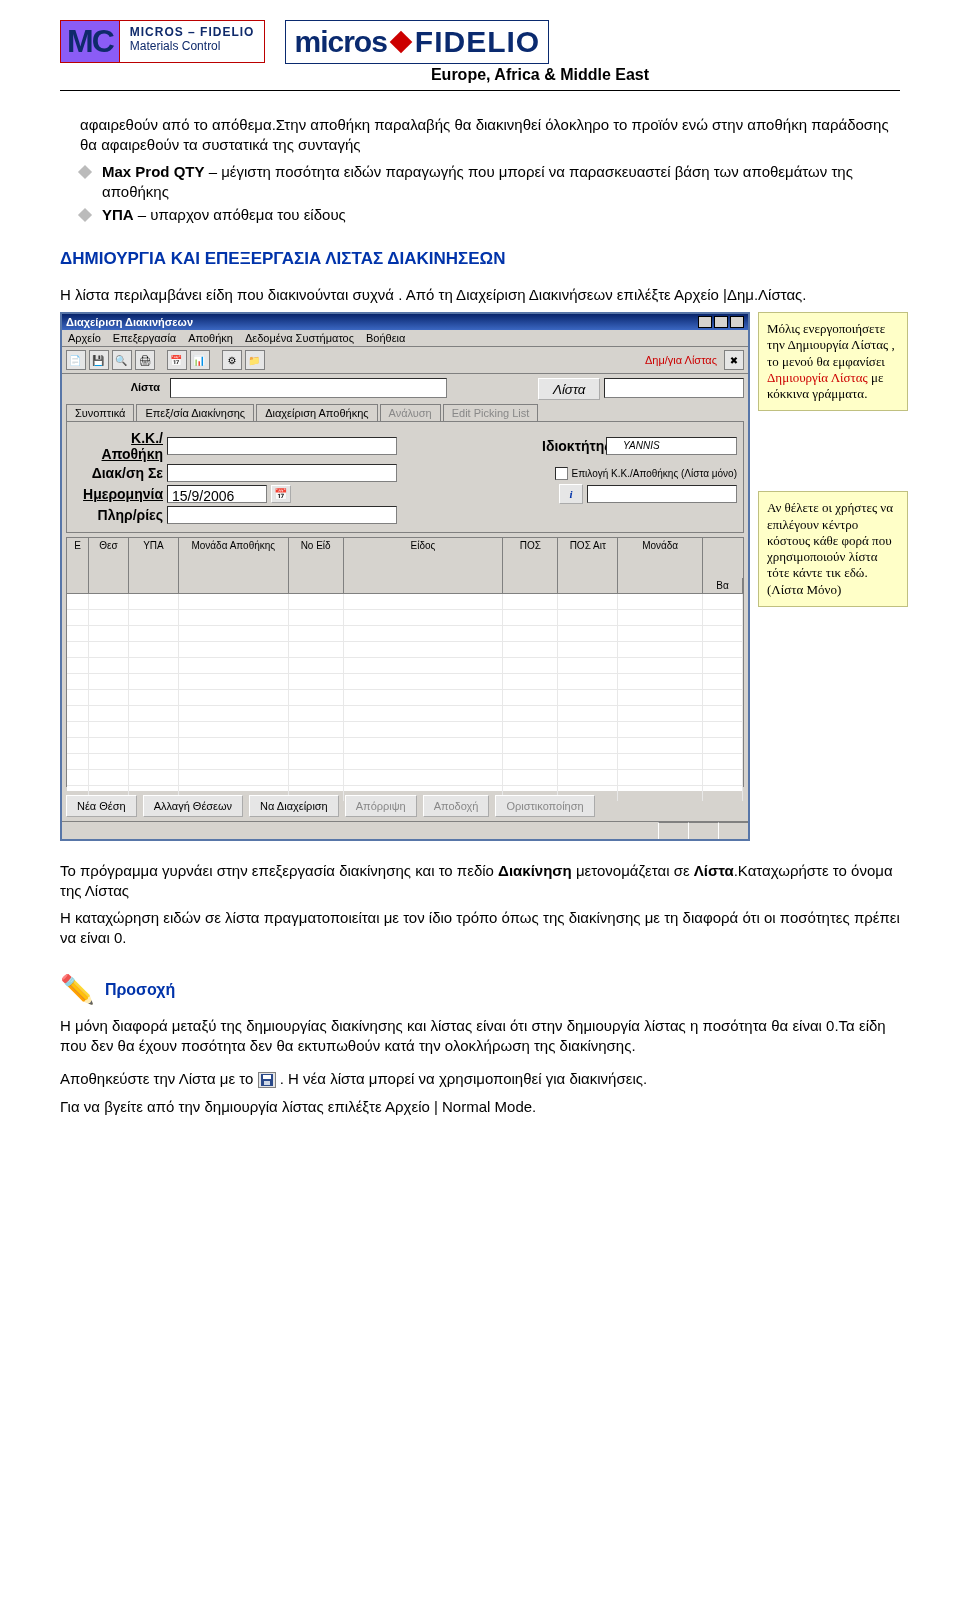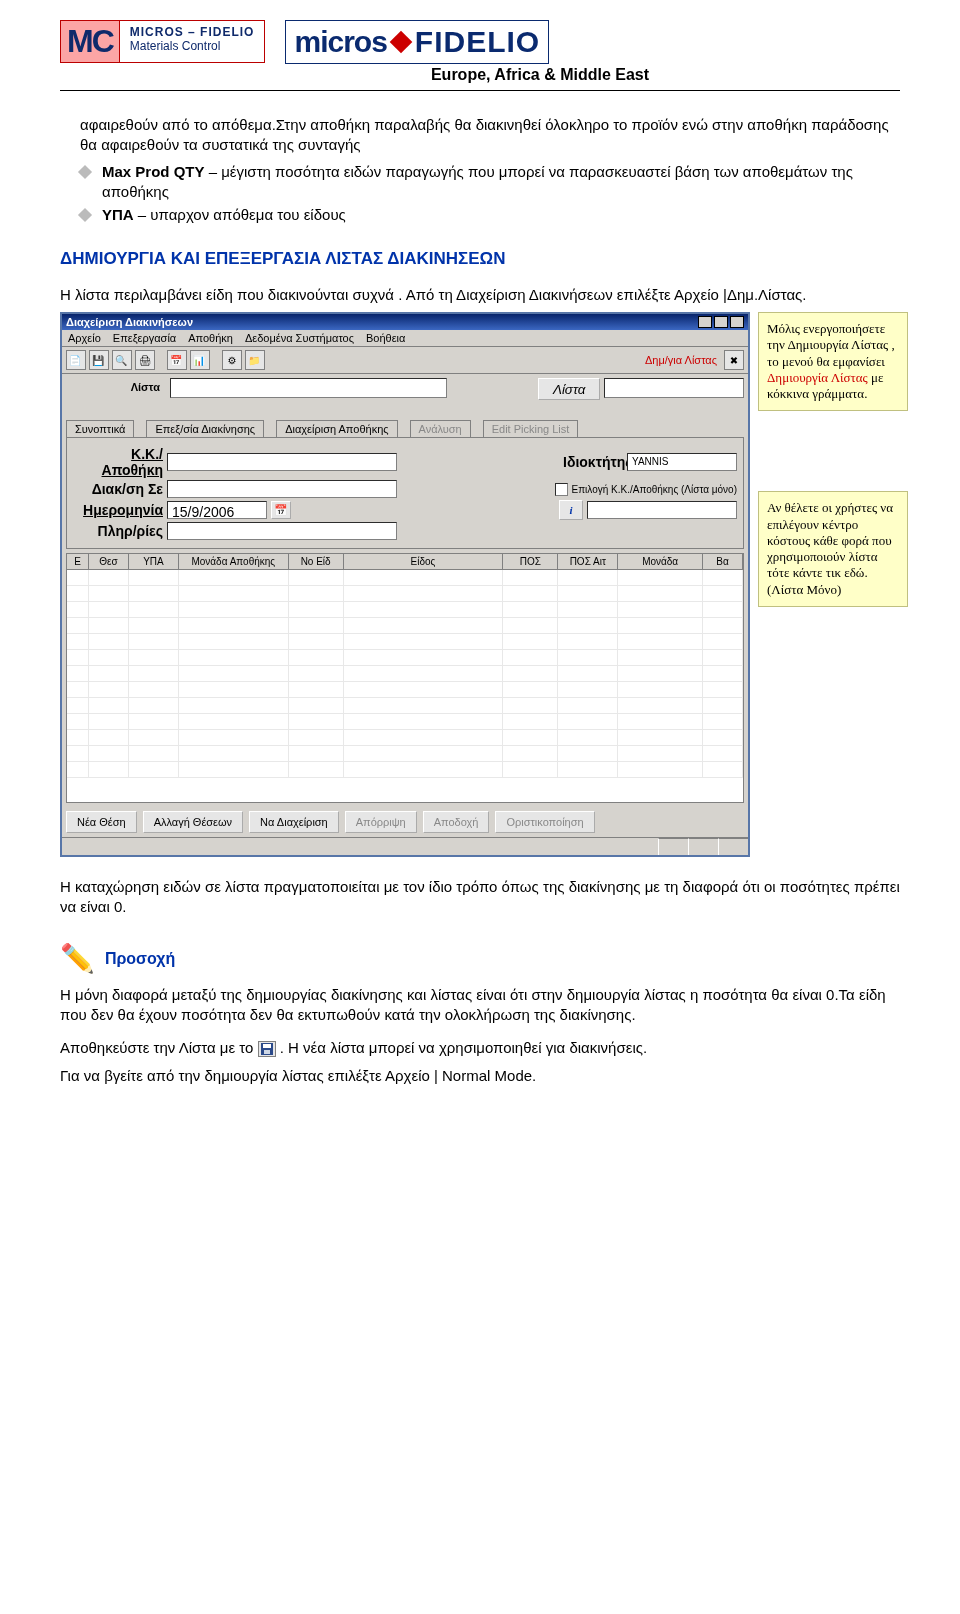--- a/index.html
+++ b/index.html
@@ -1,21 +1,21 @@
 <!DOCTYPE html>
 <html><head>
 <meta charset="utf-8">
 <style>
   * { box-sizing: border-box; margin: 0; padding: 0; }
   html, body { width: 960px; font-family: Arial, sans-serif; background: #fff; color: #000; }
   .page { width: 960px; min-height: 1614px; padding: 20px 60px 20px 60px; position: relative; }
 
   .header-row { display: flex; align-items: flex-start; gap: 20px; margin-bottom: 6px; }
   .mc-logo { display: flex; border: 1px solid #b00; }
-  .mc-box { background: #fca5a5; color: #0f2a6b; font-weight: 900; font-size: 32px; padding: 2px 6px; font-family: "Arial Black", sans-serif; border-right: 1px solid #b00; display: flex; align-items: center; letter-spacing: -2px; }
+  .mc-box { background: #8b5cf6; color: #0f2a6b; font-weight: 900; font-size: 32px; padding: 2px 6px; font-family: "Arial Black", sans-serif; border-right: 1px solid #b00; display: flex; align-items: center; letter-spacing: -2px; }
   .mc-text { padding: 4px 10px; }
   .mc-text .t1 { color: #0f2a6b; font-size: 12px; font-weight: bold; letter-spacing: 1px; }
   .mc-text .t2 { color: #0f2a6b; font-size: 12px; }
   .mf-logo { border: 1px solid #0a2a6f; padding: 4px 8px; background: #fff; display: flex; align-items: center; gap: 6px; }
   .mf-logo .micros { font-family: "Arial Black", sans-serif; font-weight: 900; font-size: 30px; color: #0a2a6f; letter-spacing: -1px; }
   .mf-logo .diamond { width: 16px; height: 16px; background: #c00; transform: rotate(45deg); }
   .mf-logo .fidelio { font-family: sans-serif; font-size: 30px; color: #0a2a6f; font-weight: 600; letter-spacing: 1px; }
   .header-sub { text-align: center; font-weight: bold; font-size: 16px; color: #000; margin-top: -4px; margin-left: 280px; width: 400px; }
   .hr { border-top: 1px solid #000; margin: 6px 0 24px 0; }
 
@@ -37,21 +37,21 @@
   .toolbar { background: #d6d3ce; padding: 3px 4px; display: flex; align-items: center; gap: 3px; border-bottom: 1px solid #808080; }
   .tbtn { width: 20px; height: 20px; background: #e6e6e6; border: 1px solid #808080; display: inline-flex; align-items: center; justify-content: center; font-size: 10px; }
   .toolbar .spacer { flex: 1; }
   .red-link { color: #c00; text-decoration: none; margin-left: auto; margin-right: 4px; font-size: 11px; }
 
   .row1 { display: flex; padding: 4px; gap: 4px; }
   .label-cell { width: 100px; text-align: right; padding: 3px 6px; font-weight: bold; font-size: 11px; }
   .input { height: 20px; background: #fff; border: 1px inset #808080; flex: 1; }
   .btn-lista { height: 22px; padding: 0 14px; background: #e6e6e6; border: 1px outset #fff; font-style: italic; }
 
-  .tabs { display: flex; padding: 0 4px; gap: 12px; margin-top: 16px; }
+  .tabs { display: flex; padding: 0 4px; gap: 2px; margin-top: 0; }
   .tab { padding: 2px 8px; background: #d6d3ce; border: 1px solid #808080; border-bottom: none; font-size: 11px; }
   .tab.sel { background: #d6d3ce; font-weight: normal; }
   .tab.dis { color: #888; }
   .tabbody { border: 1px solid #808080; margin: 0 4px; padding: 6px; background: #d6d3ce; }
   .form-row { display: flex; align-items: center; gap: 4px; margin: 2px 0; }
   .form-row .lbl { width: 90px; text-align: right; font-weight: bold; font-size: 14px; }
   .form-row .lbl u { text-decoration: underline; }
   .form-row .inp { height: 18px; background: #fff; border: 1px inset #808080; }
   .calbtn { width: 20px; height: 18px; background: #e6e6e6; border: 1px outset #fff; display: inline-flex; align-items: center; justify-content: center; }
   .chk { width: 13px; height: 13px; background: #fff; border: 1px inset #808080; }
@@ -171,21 +171,21 @@
         <div class="tab">Διαχείριση Αποθήκης</div>
         <div class="tab dis">Ανάλυση</div>
         <div class="tab dis">Edit Picking List</div>
       </div>
       <div class="tabbody">
         <div class="form-row">
           <div class="lbl"><u>Κ.Κ./Αποθήκη</u></div>
           <div class="inp" style="width:230px;"></div>
           <div style="flex:1;"></div>
           <div class="lbl" style="width:60px;">Ιδιοκτήτης</div>
-          <div class="inp" style="width:110px; padding:2px 4px; font-size:10px;">YANNIS</div>
+          <div class="inp" style="width:131px; padding:2px 16px; font-size:10px;font-style:italic;">YANNIS</div>
         </div>
         <div class="form-row">
           <div class="lbl">Διακ/ση Σε</div>
           <div class="inp" style="width:230px;"></div>
           <div style="flex:1;"></div>
           <div class="chk"></div>
           <span style="font-size:10px;">Επιλογή Κ.Κ./Αποθήκης (Λίστα μόνο)</span>
         </div>
         <div class="form-row">
           <div class="lbl"><u>Ημερομηνία</u></div>
@@ -205,21 +205,21 @@
         <div class="grid-head">
           <div class="gh" style="width:22px;">Ε</div>
           <div class="gh" style="width:40px;">Θεσ</div>
           <div class="gh" style="width:50px;">ΥΠΑ</div>
           <div class="gh" style="width:110px;">Μονάδα Αποθήκης</div>
           <div class="gh" style="width:55px;">Νο Είδ</div>
           <div class="gh" style="width:160px;">Είδος</div>
           <div class="gh" style="width:55px;">ΠΟΣ</div>
           <div class="gh" style="width:60px;">ΠΟΣ Αιτ</div>
           <div class="gh" style="width:85px;">Μονάδα</div>
-          <div class="gh" style="width:40px;">Βα</div>
+          <div class="gh" style="width:40px;margin-top:40px;">Βα</div>
         </div>
         <div class="grid-rows">
           <div class="r">
               <div style="width:22px;"></div>
               <div style="width:40px;"></div>
               <div style="width:50px;"></div>
               <div style="width:110px;"></div>
               <div style="width:55px;"></div>
               <div style="width:160px;"></div>
               <div style="width:55px;"></div>
@@ -392,20 +392,23 @@
     <div class="callouts">
       <div class="callout">
         <span>Μόλις ενεργοποιήσετε την Δημιουργία Λίστας , το μενού θα εμφανίσει </span><span class="red">Δημιουργία Λίστας</span><span> με κόκκινα γράμματα.</span>
       </div>
       <div class="callout">
         <span>Αν θέλετε οι χρήστες να επιλέγουν κέντρο κόστους κάθε φορά που χρησιμοποιούν λίστα τότε κάντε τικ εδώ. (Λίστα Μόνο)</span>
       </div>
     </div>
   </div>
 
+  <div class="body-text">
+    <span>Το πρόγραμμα γυρνάει στην επεξεργασία διακίνησης και το πεδίο </span><b>Διακίνηση</b><span> μετονομάζεται σε </span><b>Λίστα</b><span>.Καταχωρήστε το όνομα της Λίστας</span>
+  </div>
   <div class="body-text">Η καταχώρηση ειδών σε λίστα πραγματοποιείται με τον ίδιο τρόπο όπως της διακίνησης με τη διαφορά ότι οι ποσότητες πρέπει να είναι 0.</div>
 
   <div class="attention-row">
     <span class="pencil">✏️</span>
     <span class="lbl">Προσοχή</span>
   </div>
   <div class="body-text">Η μόνη διαφορά μεταξύ της δημιουργίας διακίνησης και λίστας είναι ότι στην δημιουργία λίστας η ποσότητα θα είναι 0.Τα είδη που δεν θα έχουν ποσότητα δεν θα εκτυπωθούν κατά την ολοκλήρωση της διακίνησης.</div>
   <div class="body-text" style="margin-top:14px;">
     <span>Αποθηκεύστε την Λίστα με το </span>
     <span class="save-icon">

